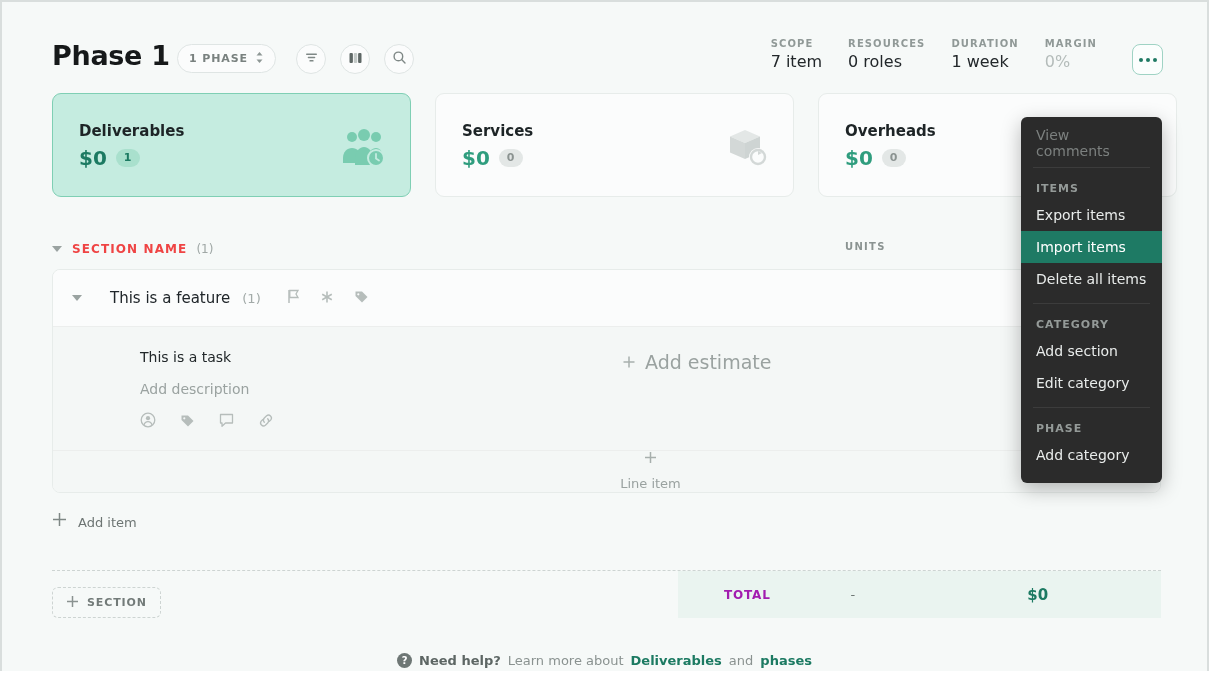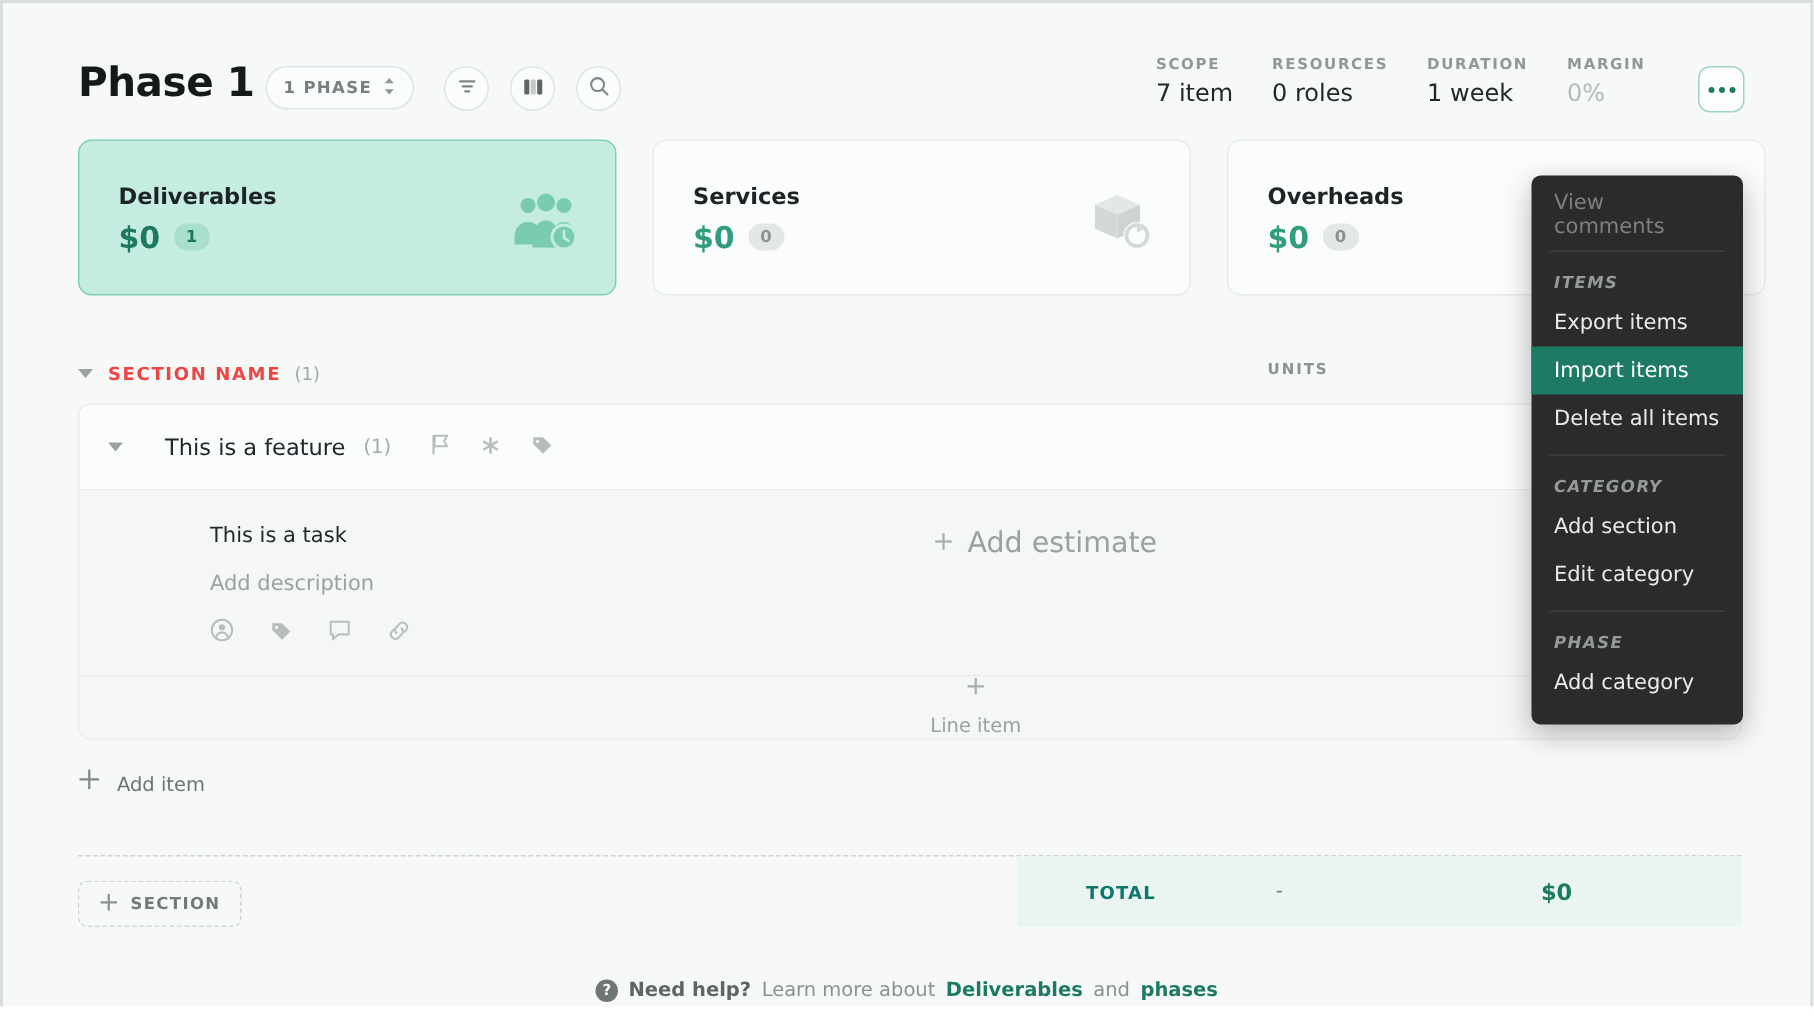--- a/index.html
+++ b/index.html
@@ -162,21 +162,21 @@
   .totals-sep {
     position: absolute; left: 50px; top: 568px; width: 1109px;
     border-top: 1px dashed #cdd4d2;
   }
   .total-bar {
     position: absolute; left: 676px; top: 569px; width: 483px; height: 47px;
     background: #eaf4f0;
     display: flex; align-items: center;
   }
   .total-bar .tl {
-    font-size: 12px; font-weight: 700; color: #0f766e; letter-spacing: 0.8px;
+    font-size: 12px; font-weight: 700; color: #a21caf; letter-spacing: 0.8px;
     margin-left: 46px;
   }
   .total-bar .dash { font-size: 13px; color: #6e7674; margin-left: 80px; }
   .total-bar .tv {
     font-size: 15px; font-weight: 700; color: #1c7a62; margin-left: 172px;
   }
   .section-btn {
     position: absolute; left: 50px; top: 585px;
     height: 31px; padding: 0 13px;
     border: 1px dashed #cdd4d2; border-radius: 6px;
@@ -210,21 +210,21 @@
   }
   .menu-item {
     height: 32px; display: flex; align-items: center;
     padding: 0 15px; font-size: 14px; color: #e9eceb; cursor: pointer;
   }
   .menu-item.disabled { color: #7c807f; cursor: default; }
   .menu-item.highlight { background: #1e7a64; color: #ffffff; }
   .menu-sep { height: 1px; background: #3c3c3c; margin: 8px 12px; }
   .menu-label {
     padding: 6px 31px 4px 15px; font-size: 11px; font-weight: 700;
-    color: #949a98; letter-spacing: 1px; font-style: italic;
+    color: #949a98; letter-spacing: 1px;
   }
 </style>
 </head>
 <body>
 
 <div class="page">
 
   <div class="header">
     <div class="title">Phase 1</div>
 

